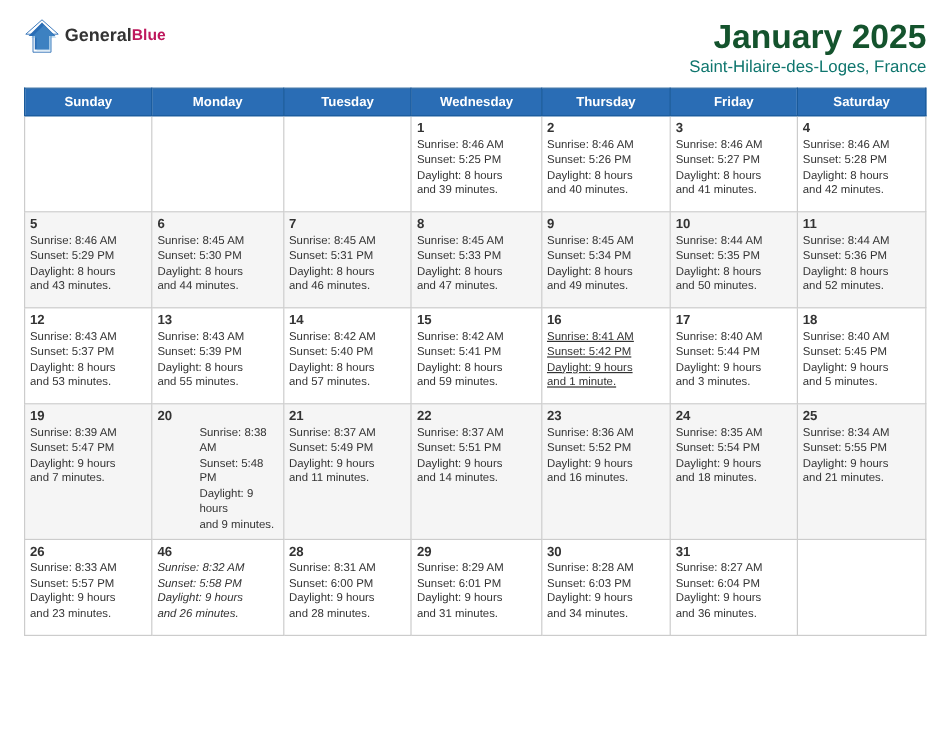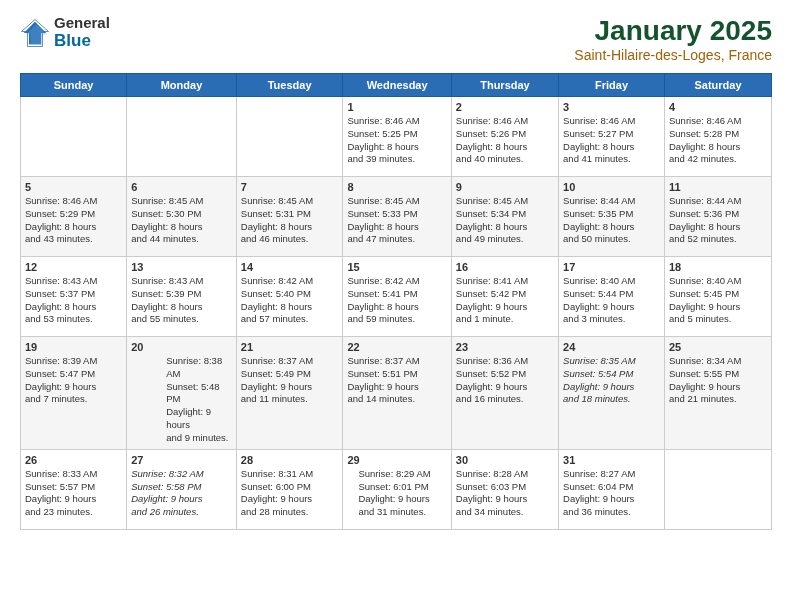--- a/index.html
+++ b/index.html
@@ -20,49 +20,49 @@
       justify-content: space-between;
       align-items: flex-start;
       margin-bottom: 10px;
     }
     .logo {
       display: flex;
       align-items: center;
     }
     .logo-text {
       display: flex;
-      flex-direction: column;
+      flex-direction: row;
       line-height: 1.1;
     }
     .logo-general {
       font-size: 15px;
       font-weight: bold;
       color: #333;
     }
     .logo-blue {
-      font-size: 17px;
-      font-weight: bold;
-      color: #0369a1;
+      font-size: 13px;
+      font-weight: bold;
+      color: #be185d;
     }
     .logo-icon {
       width: 30px;
       height: 30px;
       margin-right: 4px;
     }
     .title-block {
       text-align: right;
     }
     .main-title {
       font-size: 28px;
       font-weight: bold;
       color: #14532d;
     }
     .subtitle {
       font-size: 14px;
-      color: #a16207;
+      color: #0f766e;
     }
     .calendar {
       width: 100%;
       border-collapse: collapse;
       font-size: 10px;
     }
     .calendar th {
       background: #2a6db5;
       color: #fff;
       padding: 5px 4px;
@@ -244,21 +244,21 @@
           </td>
           <td>
             <span class="day-number">15</span>
             <div class="day-info" style="white-space: pre-line;">Sunrise: 8:42 AM
 Sunset: 5:41 PM
 Daylight: 8 hours
 and 59 minutes.</div>
           </td>
           <td>
             <span class="day-number">16</span>
-            <div class="day-info" style="white-space: pre-line;">Sunrise: 8:41 AM
+            <div class="day-info" style="white-space: pre-line; text-decoration: underline;">Sunrise: 8:41 AM
 Sunset: 5:42 PM
 Daylight: 9 hours
 and 1 minute.</div>
           </td>
           <td>
             <span class="day-number">17</span>
             <div class="day-info" style="white-space: pre-line;">Sunrise: 8:40 AM
 Sunset: 5:44 PM
 Daylight: 9 hours
 and 3 minutes.</div>
@@ -302,21 +302,21 @@
           </td>
           <td>
             <span class="day-number">23</span>
             <div class="day-info" style="white-space: pre-line;">Sunrise: 8:36 AM
 Sunset: 5:52 PM
 Daylight: 9 hours
 and 16 minutes.</div>
           </td>
           <td>
             <span class="day-number">24</span>
-            <div class="day-info" style="white-space: pre-line; font-style: italic;">Sunrise: 8:35 AM
+            <div class="day-info" style="white-space: pre-line;">Sunrise: 8:35 AM
 Sunset: 5:54 PM
 Daylight: 9 hours
 and 18 minutes.</div>
           </td>
           <td>
             <span class="day-number">25</span>
             <div class="day-info" style="white-space: pre-line;">Sunrise: 8:34 AM
 Sunset: 5:55 PM
 Daylight: 9 hours
 and 21 minutes.</div>
@@ -324,36 +324,36 @@
         </tr>
         <tr>
           <td>
             <span class="day-number">26</span>
             <div class="day-info" style="white-space: pre-line;">Sunrise: 8:33 AM
 Sunset: 5:57 PM
 Daylight: 9 hours
 and 23 minutes.</div>
           </td>
           <td>
-            <span class="day-number">27</span>
+            <span class="day-number">46</span>
             <div class="day-info" style="white-space: pre-line; font-style: italic;">Sunrise: 8:32 AM
 Sunset: 5:58 PM
 Daylight: 9 hours
 and 26 minutes.</div>
           </td>
           <td>
             <span class="day-number">28</span>
             <div class="day-info" style="white-space: pre-line;">Sunrise: 8:31 AM
 Sunset: 6:00 PM
 Daylight: 9 hours
 and 28 minutes.</div>
           </td>
           <td>
             <span class="day-number">29</span>
-            <div class="day-info" style="white-space: pre-line; margin-left: 11px;">Sunrise: 8:29 AM
+            <div class="day-info" style="white-space: pre-line;">Sunrise: 8:29 AM
 Sunset: 6:01 PM
 Daylight: 9 hours
 and 31 minutes.</div>
           </td>
           <td>
             <span class="day-number">30</span>
             <div class="day-info" style="white-space: pre-line;">Sunrise: 8:28 AM
 Sunset: 6:03 PM
 Daylight: 9 hours
 and 34 minutes.</div>

